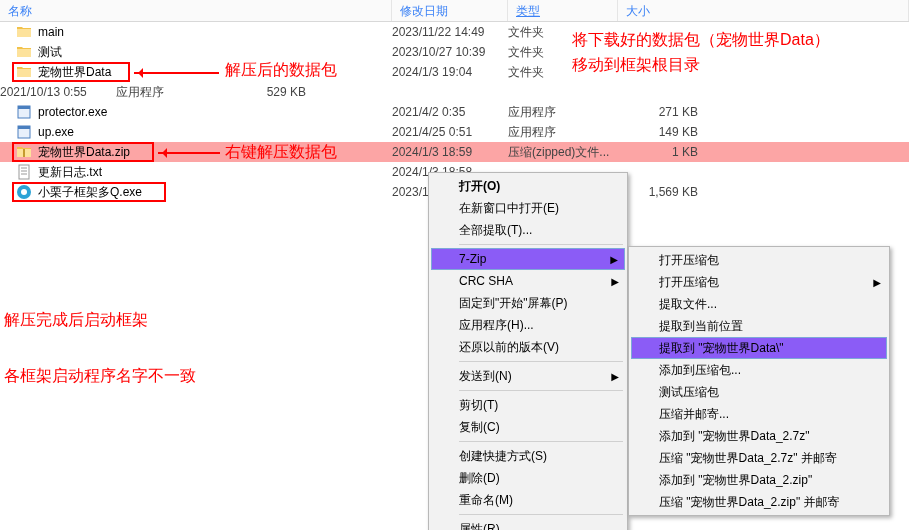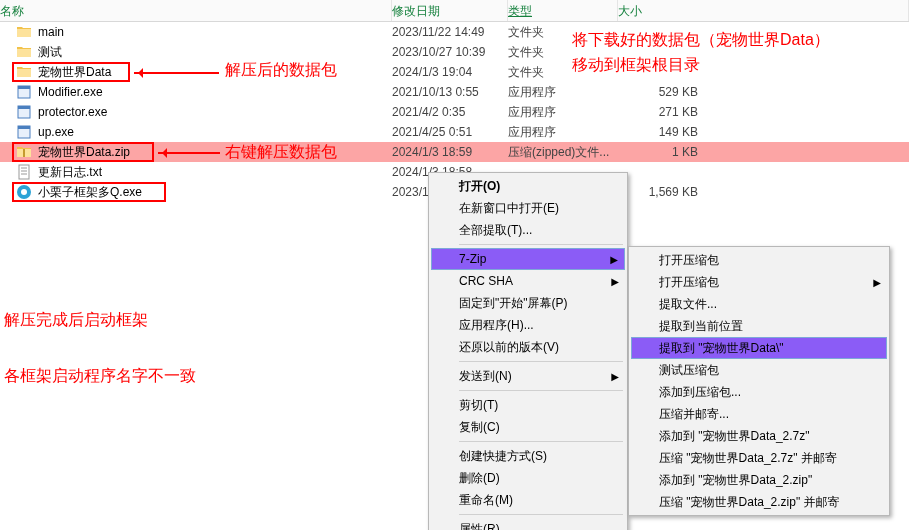--- a/index.html
+++ b/index.html
@@ -1,18 +1,18 @@
 <!DOCTYPE html>
 <html><head>
 <meta charset="utf-8">
 <style>
   * { margin: 0; padding: 0; box-sizing: border-box; }
   body { font-family: "Microsoft YaHei", "Segoe UI", sans-serif; font-size: 12px; background: #fff; width: 909px; height: 530px; overflow: hidden; position: relative; }
   .header { display: flex; border-bottom: 1px solid #d8d8d8; background: #fafafa; height: 22px; }
-  .header-cell { padding: 3px 0; border-right: 1px solid #e5e5e5; color: #15803d; font-size: 12px; }
+  .header-cell { padding: 3px 8px; border-right: 1px solid #e5e5e5; color: #3b82f6; font-size: 12px; }
   .col-name { width: 392px; }
   .col-date { width: 116px; }
   .col-type { width: 110px; text-decoration: underline; }
   .col-size { flex: 1; }
   .rows { position: relative; }
   .row { display: flex; align-items: center; height: 20px; }
   .row.sel { background: #fca5a5; }
   .cell { display: flex; align-items: center; white-space: nowrap; font-size: 12px; color: #000; }
   .cell.name { width: 392px; padding-left: 16px; }
   .cell.date { width: 116px; color: #444; }
@@ -80,29 +80,20 @@
             <path fill="#fde29b" d="M1 5h14v8H1z"></path>
           </svg>
         </span>
         <span>宠物世界Data</span>
       </div>
       <div class="cell date">2024/1/3 19:04</div>
       <div class="cell type">文件夹</div>
       <div class="cell size"></div>
     </div>
     <div class="row">
-      <div class="cell name">
-        <span class="icon">
-          <svg width="16" height="16" viewBox="0 0 16 16">
-            <rect x="2" y="2" width="12" height="12" fill="#e8f0fb" stroke="#4a7fbf"></rect>
-            <rect x="2" y="2" width="12" height="3" fill="#4a7fbf"></rect>
-          </svg>
-        </span>
-        <span>Modifier.exe</span>
-      </div>
       <div class="cell date">2021/10/13 0:55</div>
       <div class="cell type">应用程序</div>
       <div class="cell size">529 KB</div>
     </div>
     <div class="row">
       <div class="cell name">
         <span class="icon">
           <svg width="16" height="16" viewBox="0 0 16 16">
             <rect x="2" y="2" width="12" height="12" fill="#e8f0fb" stroke="#4a7fbf"></rect>
             <rect x="2" y="2" width="12" height="3" fill="#4a7fbf"></rect>
@@ -227,20 +218,20 @@
 
 <div class="ctxmenu menu2">
   <div class="mitem">打开压缩包</div>
   <div class="mitem">
       <span>打开压缩包</span>
       <span class="arrow-r">▶</span>
     </div>
   <div class="mitem">提取文件...</div>
   <div class="mitem">提取到当前位置</div>
   <div class="mitem hl">提取到 "宠物世界Data\"</div>
+  <div class="mitem">添加到压缩包...</div>
   <div class="mitem">测试压缩包</div>
-  <div class="mitem">添加到压缩包...</div>
   <div class="mitem">压缩并邮寄...</div>
   <div class="mitem">添加到 "宠物世界Data_2.7z"</div>
   <div class="mitem">压缩 "宠物世界Data_2.7z" 并邮寄</div>
   <div class="mitem">添加到 "宠物世界Data_2.zip"</div>
   <div class="mitem">压缩 "宠物世界Data_2.zip" 并邮寄</div>
 </div>
 
 </body></html>

